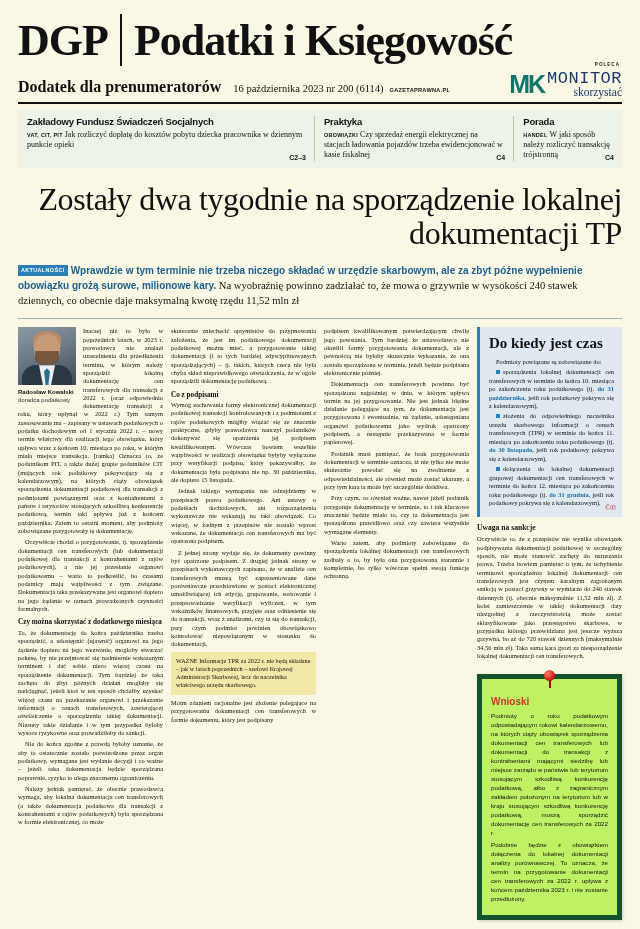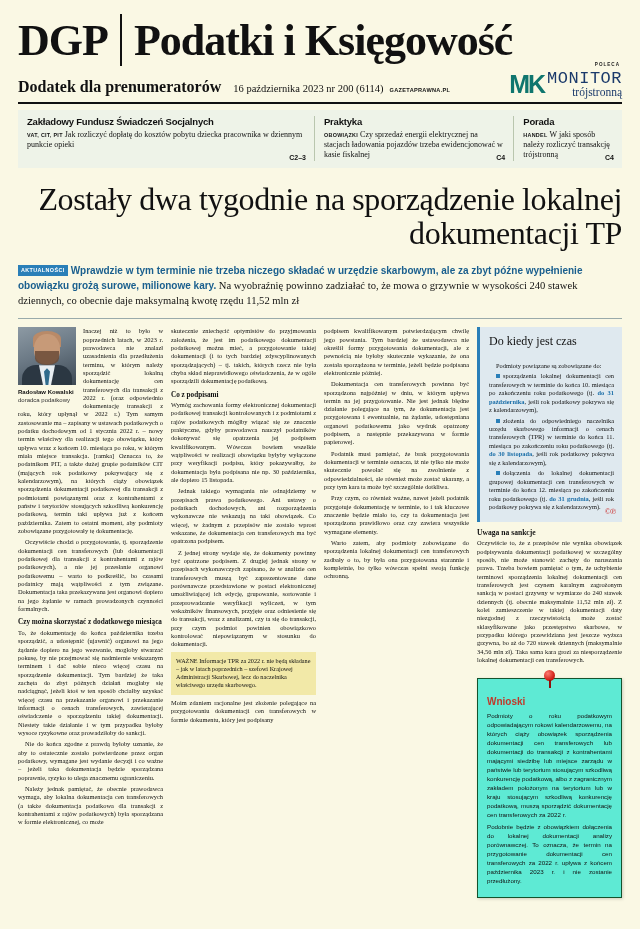--- a/index.html
+++ b/index.html
@@ -107,39 +107,39 @@
   .a-name{font-family:"Liberation Sans",sans-serif;font-weight:bold;font-size:6px;
     line-height:1.25;margin-top:4px;}
   .a-role{font-family:"Liberation Sans",sans-serif;font-size:6px;line-height:1.25;color:#333;}
 
   
   .infobox{
     background:#dfe9ef;border-left:3px solid #2a7fb8;
     padding:7px 8px 8px 9px;margin:0 0 6px 0;box-sizing:border-box;
     position:relative;
   }
-  .ib-title{font-weight:normal;font-size:12px;margin-bottom:12px;}
+  .ib-title{font-weight:bold;font-size:15px;margin-bottom:4px;}
   .ib-text{font-size:6.4px;line-height:1.32;text-align:justify;}
   .ib-text p{margin:0 0 2px 0;}
   .bullet{display:inline-block;width:4px;height:4px;background:#2a7fb8;margin-right:3px;}
   .blue{color:#1a6ea8;font-weight:bold;}
   .cc{position:absolute;right:7px;bottom:4px;font-size:8px;color:#c33;letter-spacing:-1px;}
 
   
   .sank-h{font-weight:bold;font-size:7.6px;margin:0 0 2px 0;}
 
   
   .wazne{
     background:#f2e9a8;padding:5px 5px 6px 5px;margin:3px 0 4px 0;
     font-size:6.2px;line-height:1.3;text-align:left;
   }
 
   
   .wnioski{
-    background:#5eead4;border:1px solid #14532d;
+    background:#bef264;border:5px solid #14532d;
     padding:16px 9px 8px 9px;margin-top:14px;position:relative;
     box-shadow:1px 1px 3px rgba(0,0,0,.18);
   }
   .pin{position:absolute;left:50%;top:-9px;transform:translateX(-50%);width:14px;height:18px;}
   .pin .ball{width:11px;height:11px;border-radius:50%;
     background:radial-gradient(circle at 35% 32%, #ff7b70 0%, #d2241c 60%, #8d120d 100%);
     margin:0 auto;}
   .pin .needle{width:2px;height:8px;background:#8d120d;margin:-1px auto 0 auto;}
   .w-title{font-family:"Liberation Sans",sans-serif;font-weight:bold;font-size:10px;
     color:#c0392b;margin-bottom:4px;}
@@ -162,21 +162,21 @@
       <span class="sub-date">16 października 2023 nr 200 (6114)</span>
       <span class="sub-url">GAZETAPRAWNA.PL</span>
     </div>
 
     <div class="mk-block">
       <div class="poleca">POLECA</div>
       <div class="mk-inner">
         <div class="mk-mark">MK</div>
         <div class="mk-words">
           <div class="mk-w1">MONITOR</div>
-          <div class="mk-w2">trójstronną</div>
+          <div class="mk-w2">skorzystać</div>
         </div>
       </div>
     </div>
   </div>
   <div class="mast-rule"></div>
 
   <div class="teaser">
     <div class="tcell tc1">
       <div class="t-head">Zakładowy Fundusz Świadczeń Socjalnych</div>
       <div class="t-body">

